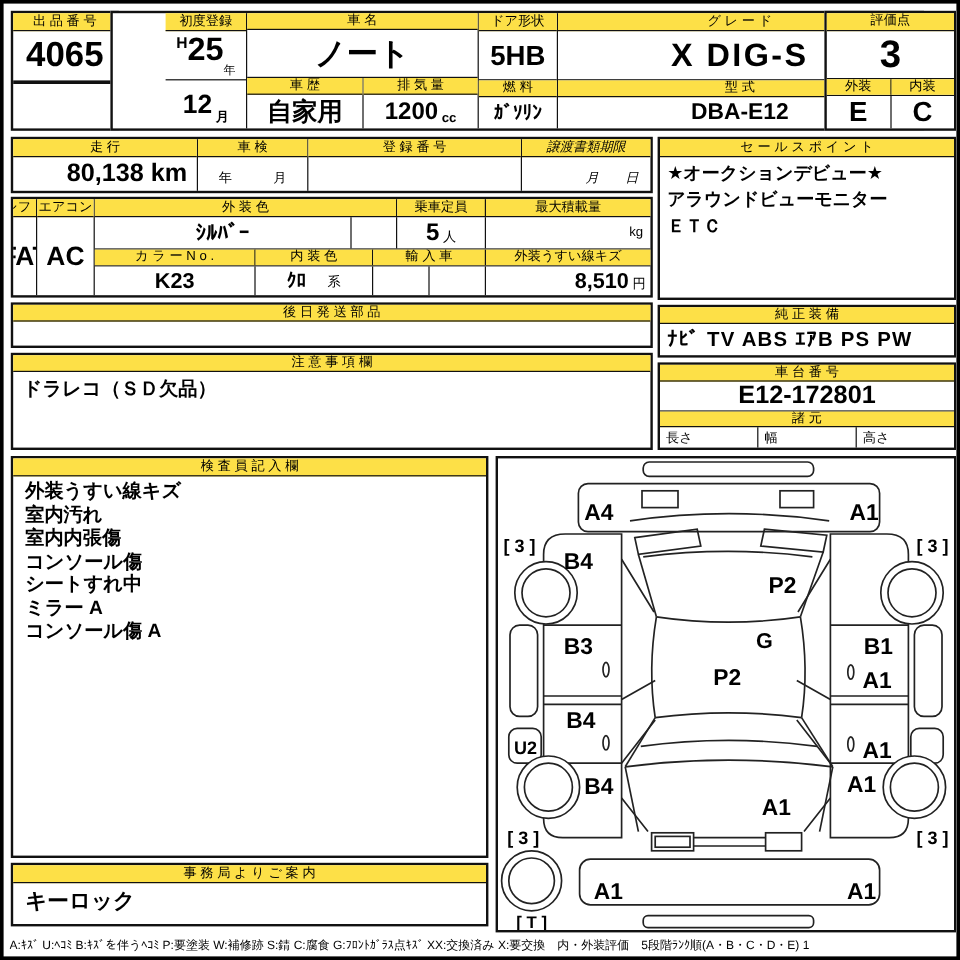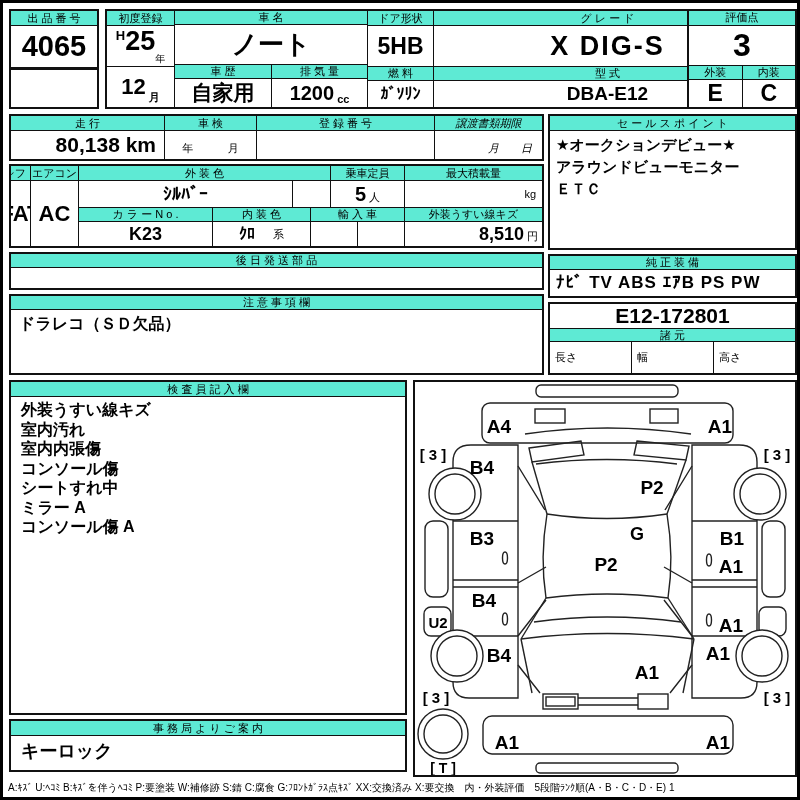--- a/index.html
+++ b/index.html
@@ -4,21 +4,21 @@
 <style>
 * { margin:0; padding:0; box-sizing:border-box; }
 html,body { background:#fff; }
 .sheet {
   position:relative; width:800px; height:800px; background:#fff;
   border:3px solid #000; overflow:hidden; color:#000;
   font-family:"Liberation Sans","DejaVu Sans",sans-serif;
 }
 .bx { position:absolute; border:2px solid #111; background:#fff; }
 .hd {
-  background:#5eead4; border-bottom:1px solid #111;
+  background:#fde047; border-bottom:1px solid #111;
   font-size:11px; line-height:1; display:flex; align-items:center; justify-content:center;
   white-space:nowrap; overflow:hidden;
 }
 .cell { display:flex; align-items:center; justify-content:center; white-space:nowrap; overflow:hidden; }
 .b { font-weight:bold; }
 .col { display:flex; flex-direction:column; }
 .row { display:flex; }
 .br { border-right:1px solid #111; }
 .bb { border-bottom:1px solid #111; }
 .small { font-size:11px; }
@@ -30,21 +30,21 @@
 <body>
 
 <div class="sheet">
 
   <div class="bx col" style="left:6px;top:6px;width:90px;height:100px;">
     <div class="hd" style="height:15px;">出 品 番 号</div>
     <div class="cell b" style="height:44px;font-size:29px;border-bottom:3px solid #111;">4065</div>
     <div style="flex:1;"></div>
   </div>
 
-  <div class="bx row" style="left:102px;top:6px;width:678px;height:100px;">
+  <div class="bx row" style="left:89px;top:6px;width:678px;height:100px;padding-left:44px;">
     <div class="col br" style="width:68px;">
       <div class="hd bb" style="height:15px;">初度登録</div>
       <div class="cell bb" style="height:41px;align-items:flex-start;">
         <span class="b" style="font-size:13px;margin-top:2px;">H</span>
         <span class="b" style="font-size:27px;">25</span>
         <span style="font-size:10px;align-self:flex-end;">年</span>
       </div>
       <div class="cell" style="flex:1;">
         <span class="b" style="font-size:22px;">12</span>
         <span class="unit">月</span>
@@ -183,20 +183,21 @@
     <div class="hd bb" style="height:14px;">純 正 装 備</div>
     <div class="cell b" style="flex:1;font-size:17px;justify-content:flex-start;padding-left:6px;letter-spacing:1px;">ﾅﾋﾞ TV ABS ｴｱB PS PW</div>
   </div>
 
   <div class="bx col" style="left:6px;top:291px;width:535px;height:81px;">
     <div class="hd bb" style="height:14px;">注 意 事 項 欄</div>
     <div class="b" style="flex:1;padding:4px 8px;font-size:16px;">ドラレコ（ＳＤ欠品）</div>
   </div>
 
   <div class="bx col" style="left:545px;top:299px;width:249px;height:73px;">
+    <div class="hd bb" style="height:14px;">車 台 番 号</div>
     <div class="cell b bb" style="height:25px;font-size:21px;">E12-172801</div>
     <div class="hd bb" style="height:13px;">諸 元</div>
     <div class="row" style="flex:1;">
       <div class="cell small br" style="flex:1;justify-content:flex-start;padding-left:5px;">長さ</div>
       <div class="cell small br" style="flex:1;justify-content:flex-start;padding-left:5px;">幅</div>
       <div class="cell small" style="flex:1;justify-content:flex-start;padding-left:5px;">高さ</div>
     </div>
   </div>
 
   <div class="bx col" style="left:6px;top:377px;width:398px;height:335px;">

